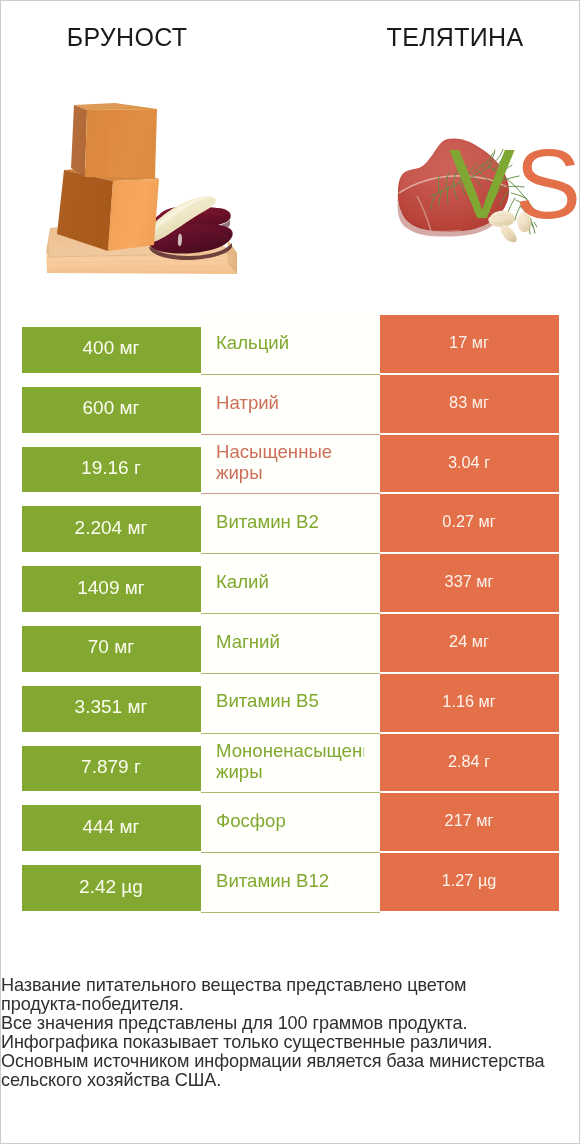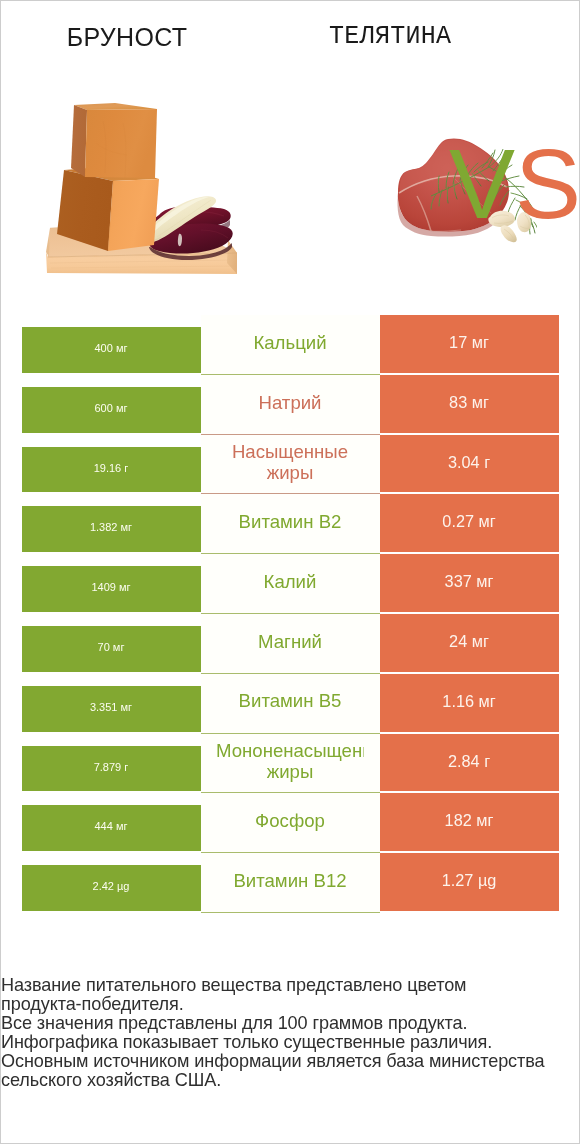--- a/index.html
+++ b/index.html
@@ -1,34 +1,34 @@
 <!DOCTYPE html>
 <html><head>
 <meta charset="utf-8">
 <style>
   html,body{margin:0;padding:0;}
   body{width:580px;height:1144px;background:#ffffff;font-family:"Liberation Sans",sans-serif;overflow:hidden;position:relative;}
   .page{position:absolute;left:0;top:0;width:580px;height:1144px;border:1px solid #cdcdcd;box-sizing:border-box;background:#fff;}
   .titles{position:absolute;top:23px;left:0;width:580px;}
   .title{position:absolute;top:0;font-size:25px;color:#1a1a1a;letter-spacing:.3px;font-weight:400;line-height:26px;white-space:nowrap;}
   .title.l{left:0;width:252px;text-align:center;}
-  .title.r{left:328px;width:252px;font-family:Liberation Mono, monospace;}
+  .title.r{left:328px;width:252px;text-align:center;}
   .hero{position:absolute;top:0;left:0;width:580px;height:300px;}
   .cheese{position:absolute;left:40px;top:90px;width:200px;height:190px;}
   .steak{position:absolute;left:396px;top:130px;width:140px;height:120px;}
   .vs{position:absolute;left:0;top:133px;width:580px;text-align:right;font-size:99px;line-height:1;font-weight:400;}
   .vs .v{color:#7fa832;}
   .vs .s{color:#e4704a;}
   .table{position:absolute;top:314px;left:20.5px;width:537.5px;height:598px;}
   .row{display:flex;height:59.8px;}
   .cell{display:flex;align-items:center;justify-content:center;text-align:center;box-sizing:border-box;line-height:1.15;}
-  .left{width:179px;font-size:11px;color:#fcfdf0;padding-bottom:3px;background:#82a831;border-top:0;border-bottom:2px solid #fff;margin-top:12px;}
+  .left{width:179px;font-size:19px;color:#fcfdf0;padding-bottom:3px;background:#82a831;border-top:0;border-bottom:2px solid #fff;margin-top:12px;}
   .right{width:179px;font-size:16.3px;color:#fdf3ec;padding-bottom:3px;background:#e4704a;border-top:0;border-bottom:2px solid #fff;}
   .mid{width:179px;font-size:18.6px;background:#fffffb;border-bottom:1px solid #b9c77e;position:relative;}
-  .mid span{display:block;width:148px;text-align:center;overflow:hidden;position:relative;top:-2px;}
+  .mid span{display:block;width:148px;text-align:left;overflow:hidden;position:relative;top:-2px;}
   .mid.win-left{color:#80a930;border-bottom-color:#a9bc6c;}
   .mid.win-right{color:#cc7059;border-bottom-color:#c99a86;}
   .note{position:absolute;top:975px;left:0;width:580px;text-align:left;font-size:18.1px;line-height:19px;color:#2f2f2f;letter-spacing:-0.1px;}
 </style>
 </head>
 <body>
 
 <div class="page">
   <div class="titles">
     <div class="title l">БРУНОСТ</div>
@@ -250,21 +250,21 @@
         <div class="cell right">83 мг</div>
       </div>
       <div class="row">
         <div class="cell left">19.16 г</div>
         <div class="cell mid win-right">
           <span>Насыщенные жиры</span>
         </div>
         <div class="cell right">3.04 г</div>
       </div>
       <div class="row">
-        <div class="cell left">1.382 мг</div>
+        <div class="cell left">2.204 мг</div>
         <div class="cell mid win-left">
           <span>Витамин B2</span>
         </div>
         <div class="cell right">0.27 мг</div>
       </div>
       <div class="row">
         <div class="cell left">1409 мг</div>
         <div class="cell mid win-left">
           <span>Калий</span>
         </div>
@@ -289,21 +289,21 @@
         <div class="cell mid win-left">
           <span>Мононенасыщенные жиры</span>
         </div>
         <div class="cell right">2.84 г</div>
       </div>
       <div class="row">
         <div class="cell left">444 мг</div>
         <div class="cell mid win-left">
           <span>Фосфор</span>
         </div>
-        <div class="cell right">182 мг</div>
+        <div class="cell right">217 мг</div>
       </div>
       <div class="row">
         <div class="cell left">2.42 µg</div>
         <div class="cell mid win-left">
           <span>Витамин B12</span>
         </div>
         <div class="cell right">1.27 µg</div>
       </div>
     </div>
   <div class="note" id="note">

